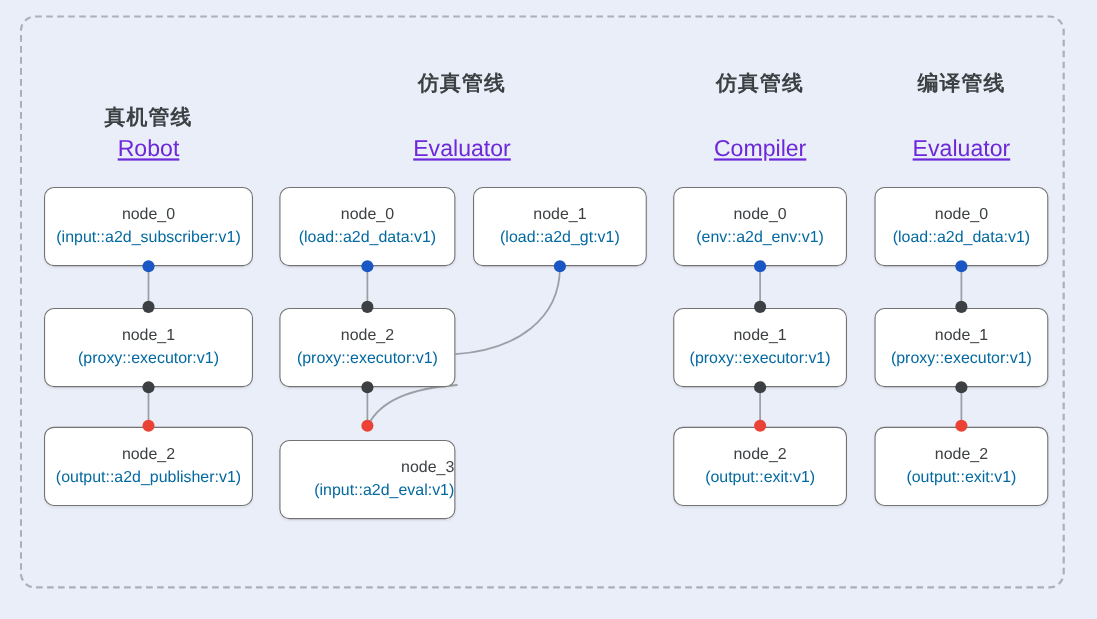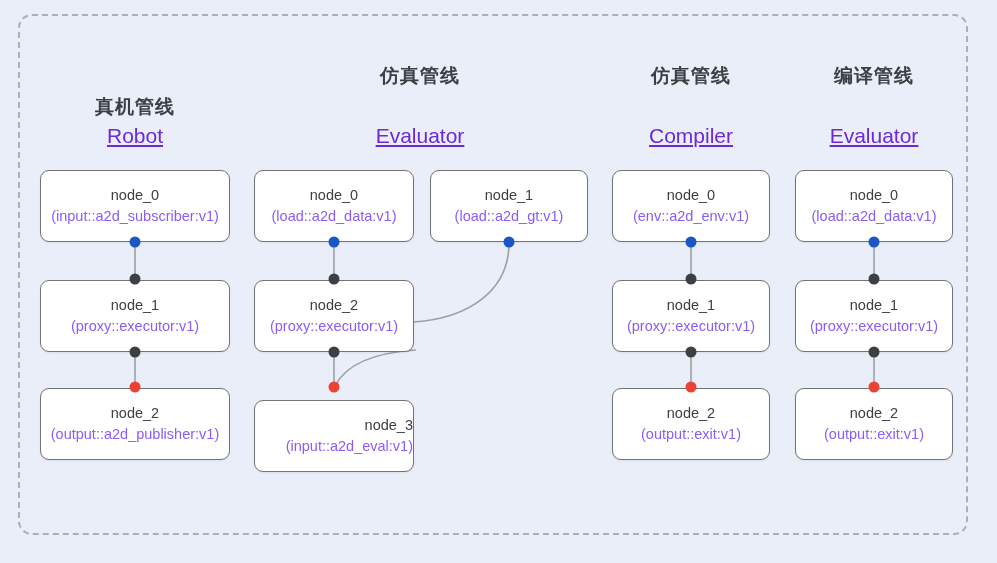--- a/index.html
+++ b/index.html
@@ -63,21 +63,21 @@
     z-index: 3;
   }
   .node-title {
     font-size: 14.5px;
     color: #3c4043;
     line-height: 21px;
     white-space: nowrap;
   }
   .node-sub {
     font-size: 14.5px;
-    color: #8b5cf6;
+    color: #0369a1;
     line-height: 21px;
     white-space: nowrap;
   }
   
   .port {
     position: absolute;
     width: 11px;
     height: 11px;
     border-radius: 50%;
     z-index: 5;

